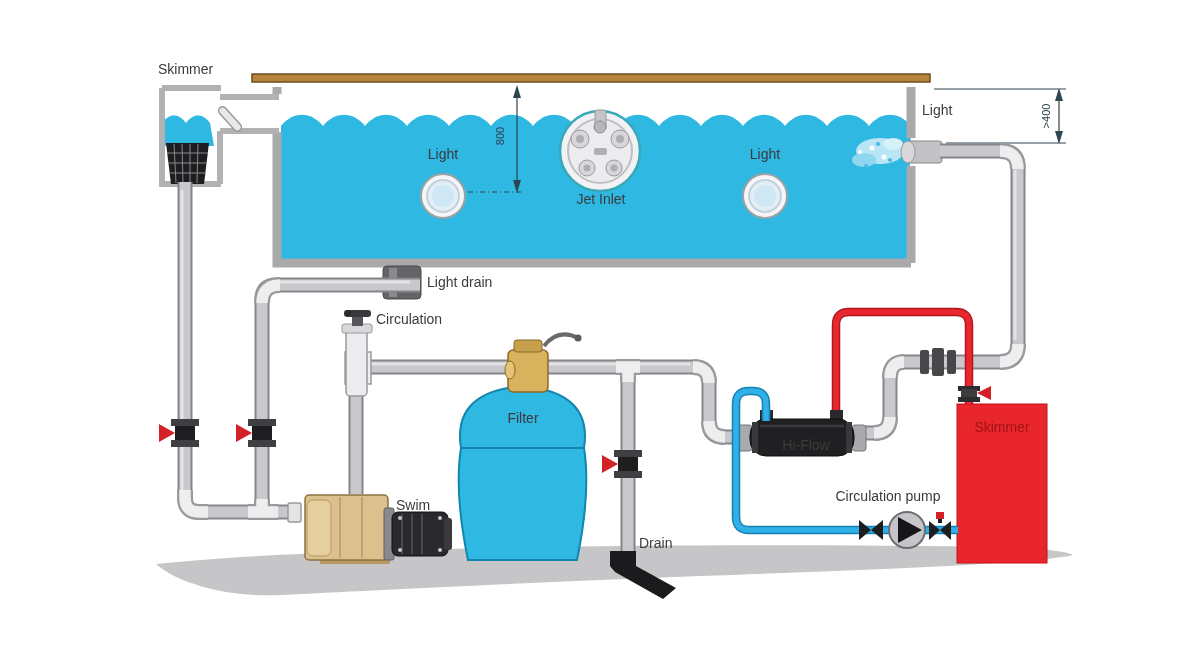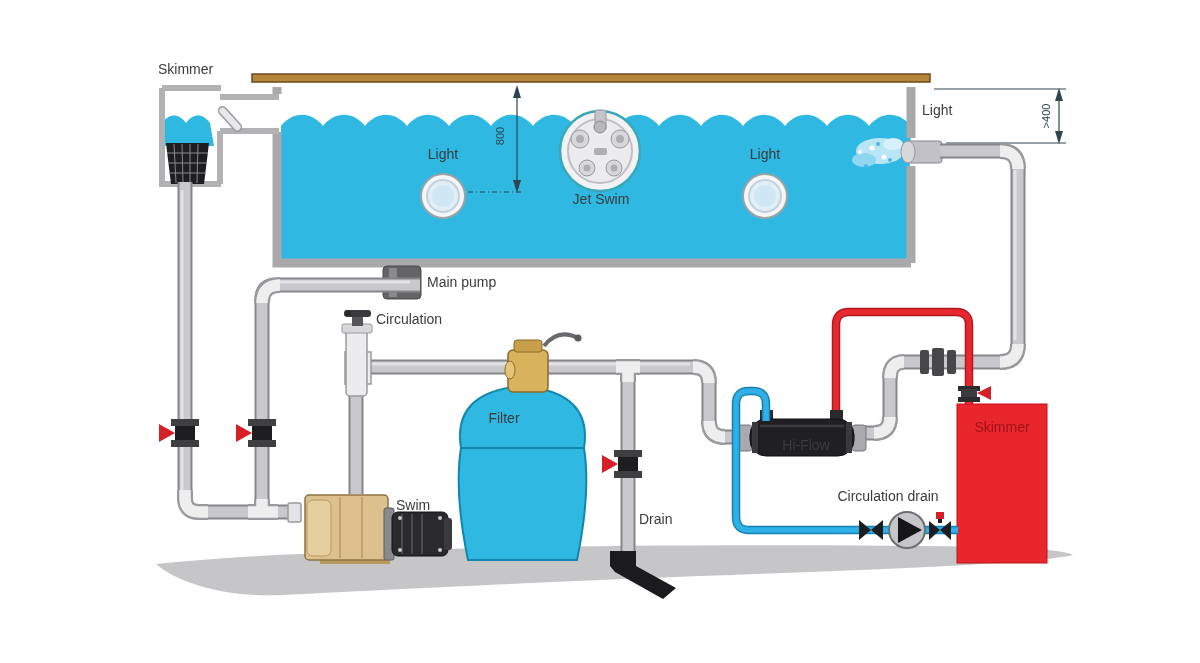--- a/index.html
+++ b/index.html
@@ -288,24 +288,24 @@
     <polygon points="951,521 951,540 940,530" fill="#1e1e20"></polygon>
   </g>
 
   <path fill="#1b1b1d" d="M610,551 L636,551 L636,566 L676,588 L663,599 L615,572 L610,566 Z"></path>
 </svg>
 
   <div class="label" style="left:158px;top:62px;">Skimmer</div>
   <div class="label" style="left:922px;top:103px;">Light</div>
   <div class="label center" style="left:443px;top:147px;">Light</div>
   <div class="label center" style="left:765px;top:147px;">Light</div>
-  <div class="label center" style="left:601px;top:192px;">Jet Swim</div>
+  <div class="label center" style="left:601px;top:192px;">Jet Inlet</div>
   <div class="label rot" style="left:500px;top:136px;">800</div>
   <div class="label rot" style="left:1046px;top:116px;">&gt;400</div>
-  <div class="label" style="left:427px;top:275px;">Main pump</div>
+  <div class="label" style="left:427px;top:275px;">Light drain</div>
   <div class="label" style="left:376px;top:312px;">Circulation</div>
-  <div class="label center" style="left:504px;top:411px;">Filter</div>
+  <div class="label center" style="left:523px;top:411px;">Filter</div>
   <div class="label" style="left:396px;top:498px;">Swim</div>
-  <div class="label" style="left:639px;top:512px;">Drain</div>
+  <div class="label" style="left:639px;top:536px;">Drain</div>
   <div class="label center" style="left:806px;top:438px;">Hi-Flow</div>
-  <div class="label center" style="left:888px;top:489px;">Circulation drain</div>
+  <div class="label center" style="left:888px;top:489px;">Circulation pump</div>
   <div class="label center boiler" style="left:1002px;top:420px;">Skimmer</div>
 </div>
 
 </body></html>

